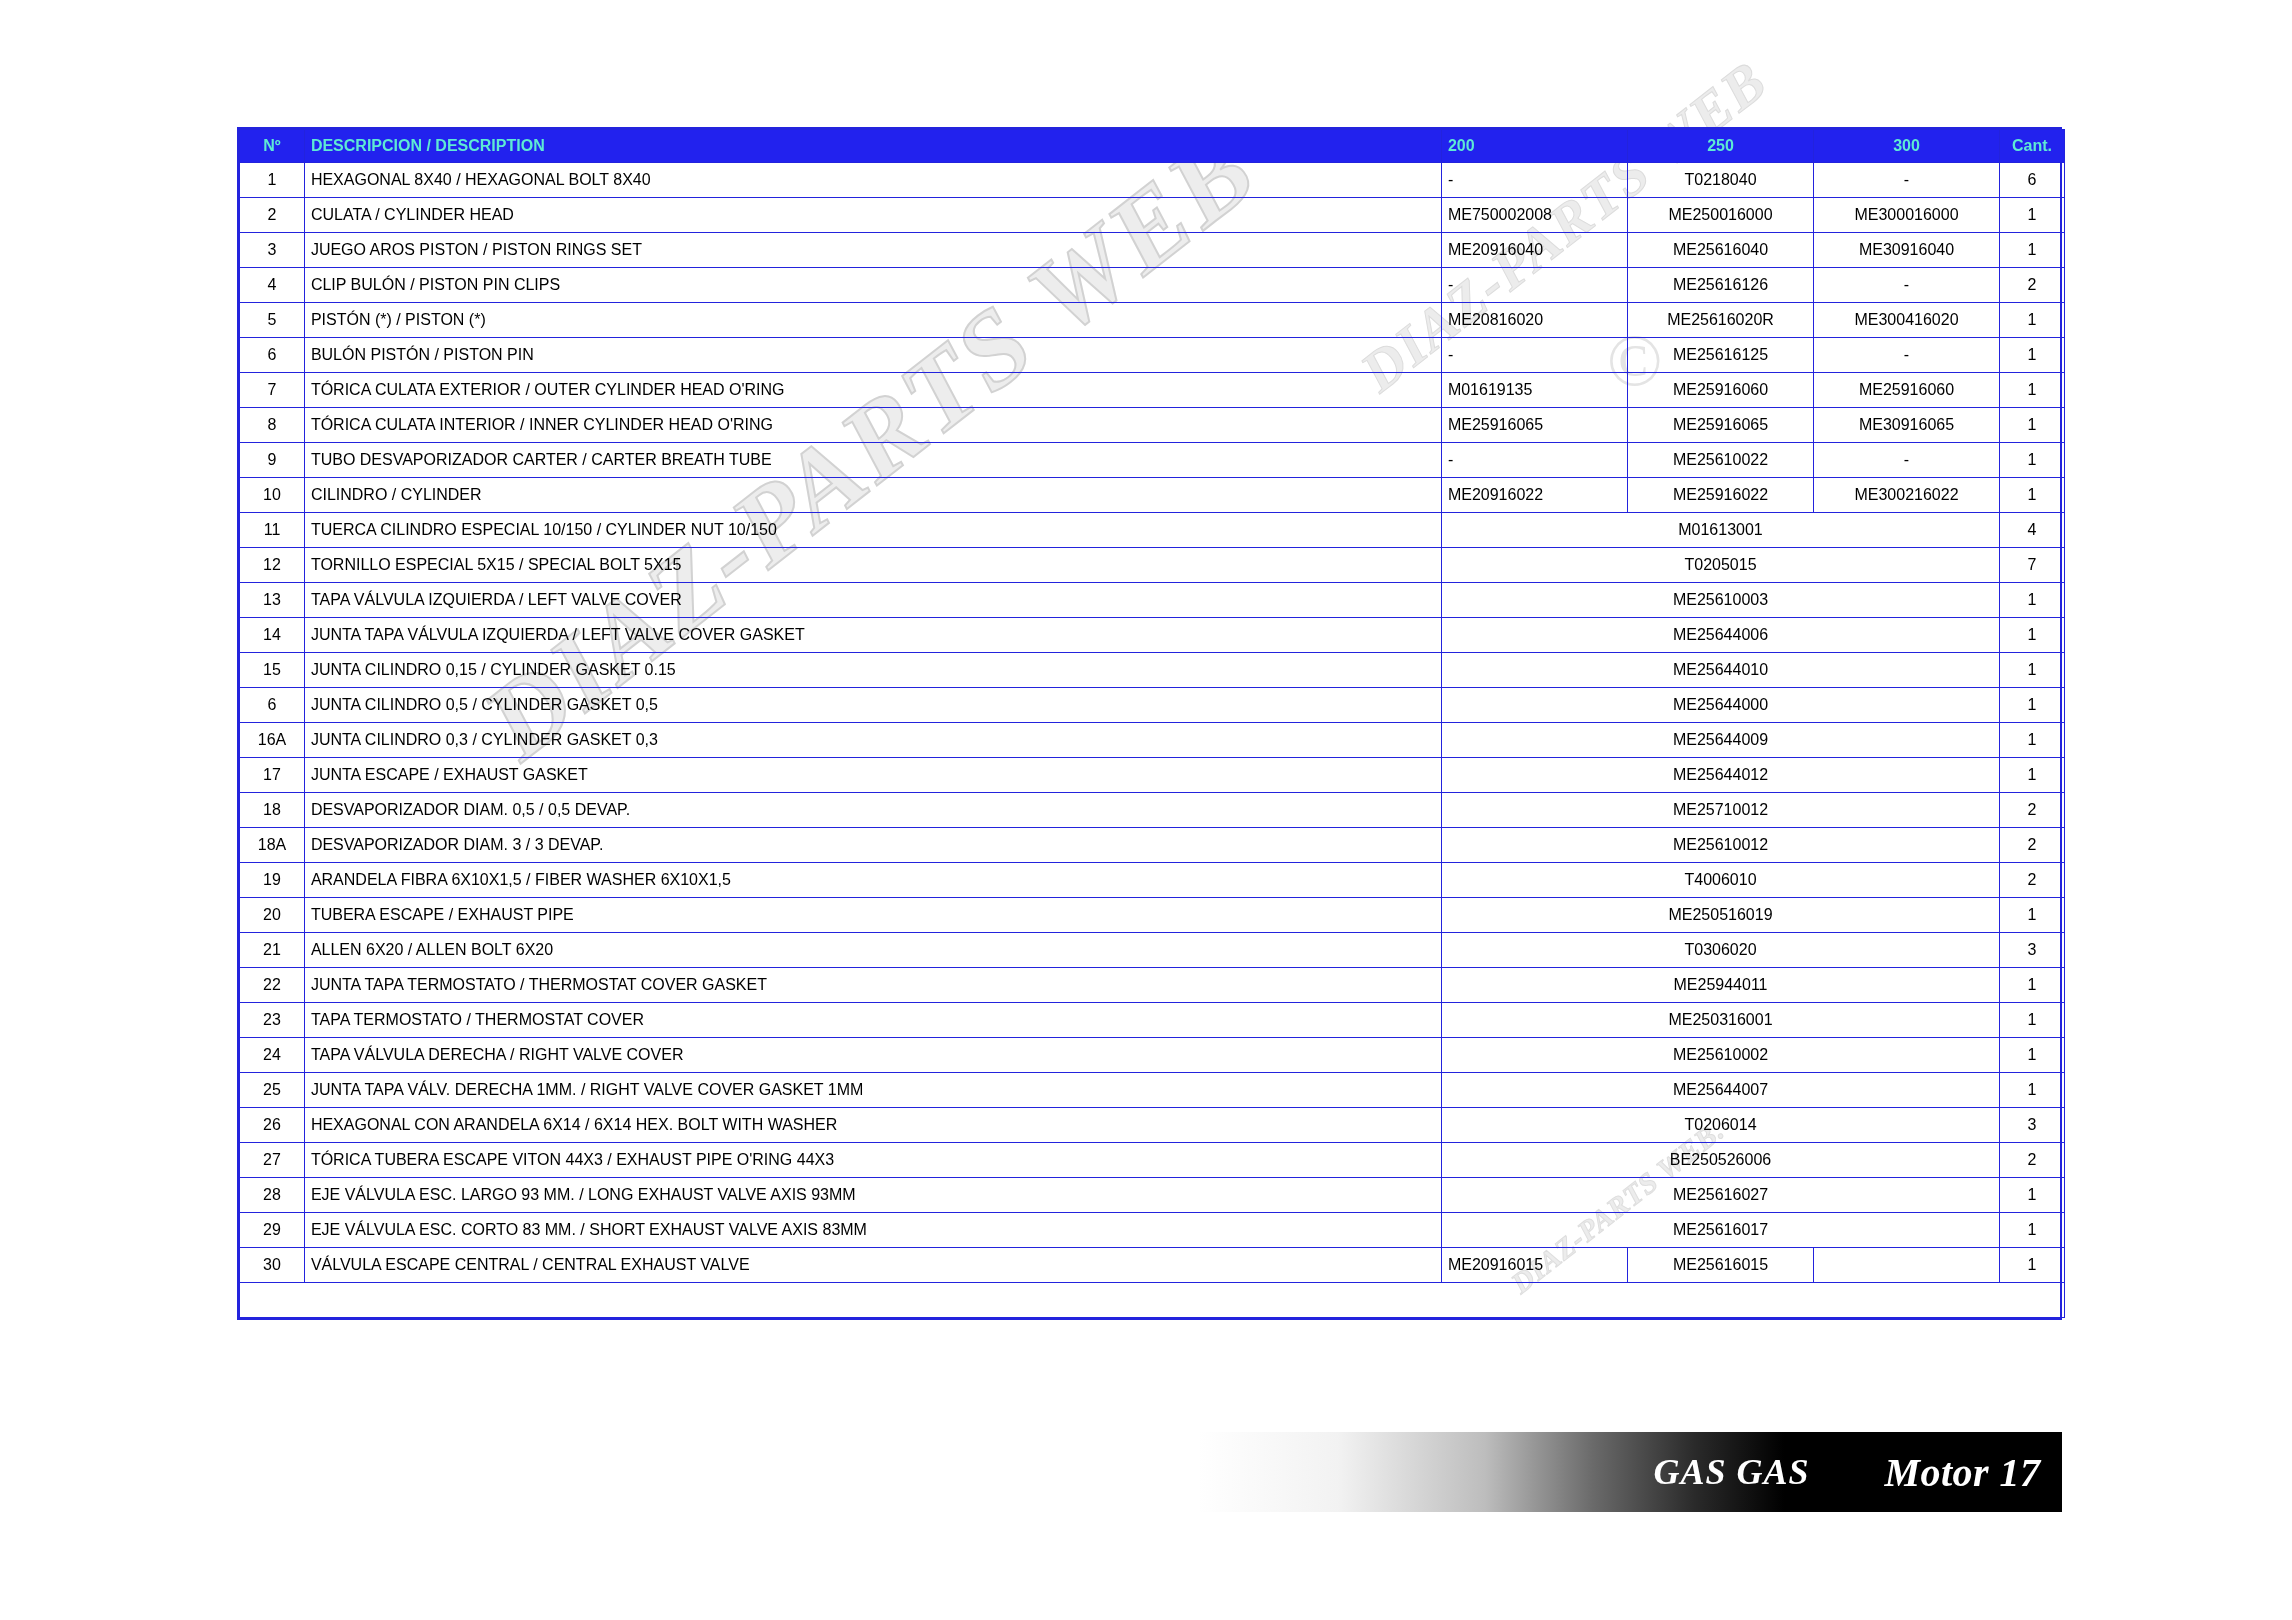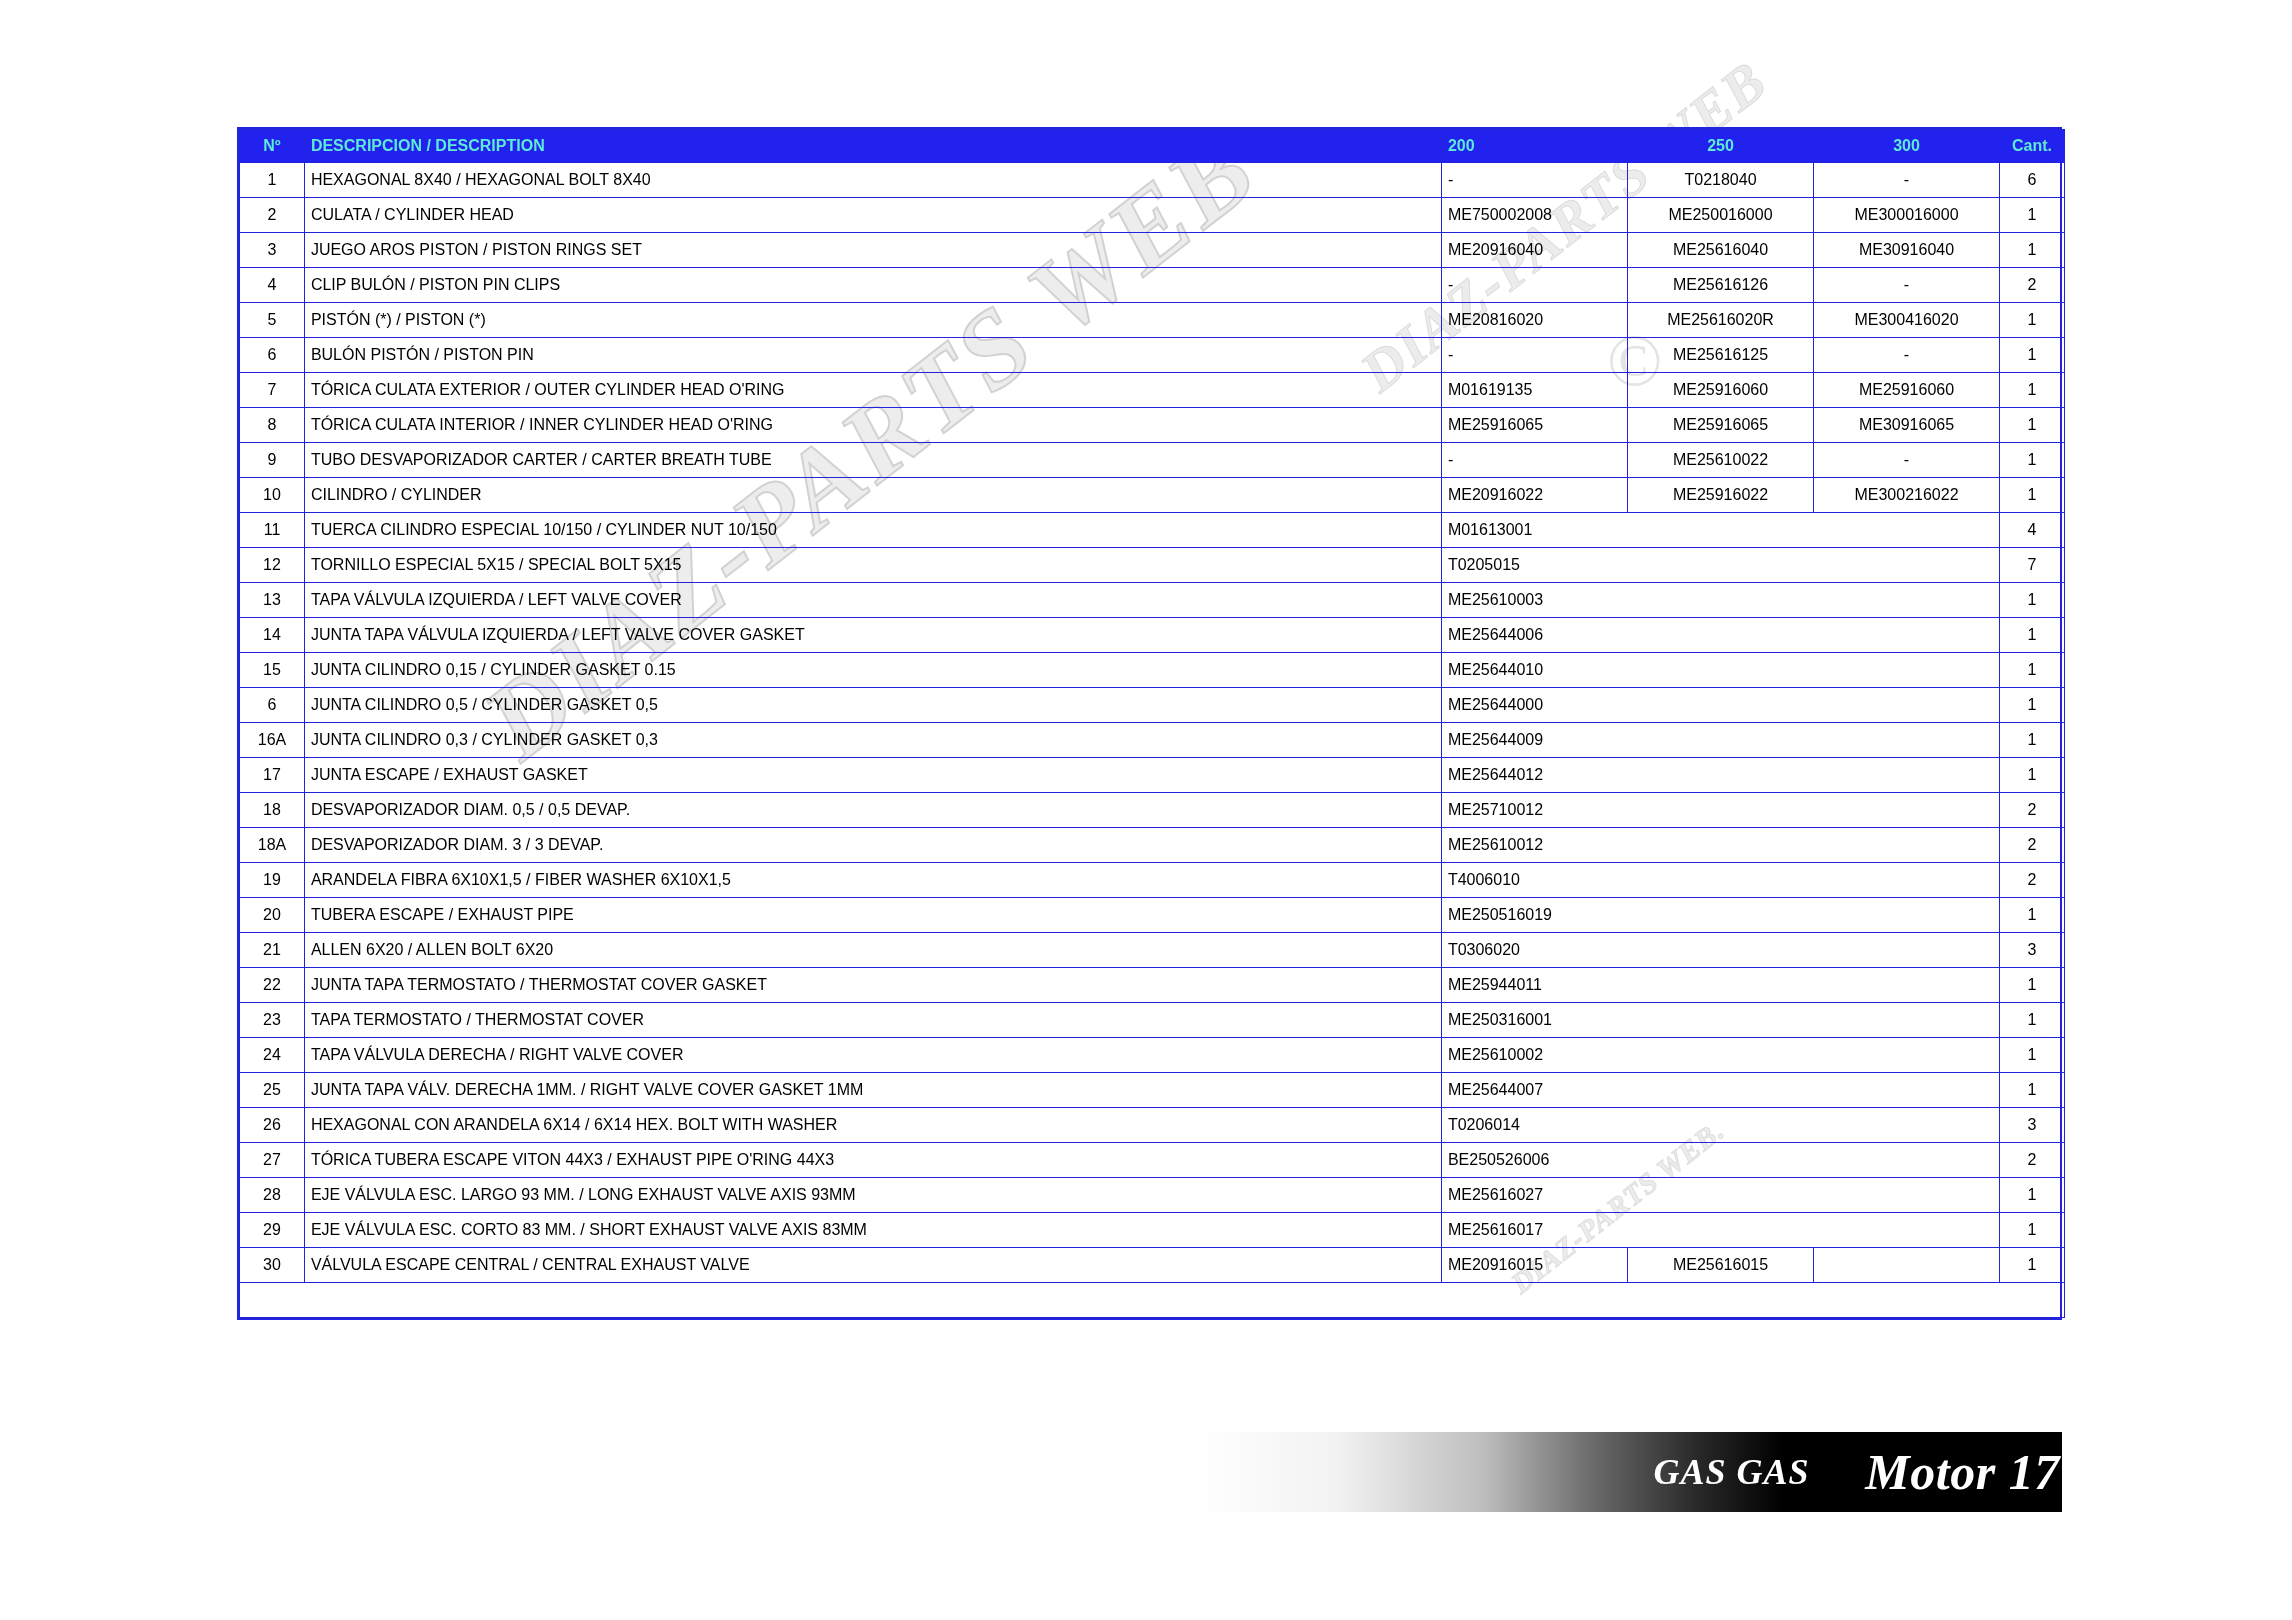--- a/index.html
+++ b/index.html
@@ -101,21 +101,21 @@
     font-size: 16px;
     height: 33px;
   }
   .col-no     { width: 65px;  text-align: center; }
   .col-desc   { width: 1137px; text-align: left; padding-left: 13.7px; }
   .col-200    { width: 186px; text-align: left; }
   .col-250    { width: 186px; text-align: center; }
   .col-300    { width: 186px; text-align: center; }
   .col-cant   { width: 65px;  text-align: center; }
   thead .col-desc { padding-left: 13.7px; }
-  .merged { text-align: left; }
+  .merged { text-align: center; }
   .spacer-row td {
     border: none;
     height: 33px;
   }
 
   
   .footer {
     position: absolute;
     left: 1198px;
     top: 1432px;
@@ -147,21 +147,21 @@
     background: #000000;
     display: flex;
     align-items: center;
     justify-content: center;
     box-sizing: border-box;
   }
   .footer-title {
     font-family: "Liberation Serif", serif;
     font-style: italic;
     font-weight: bold;
-    font-size: 50px;
+    font-size: 40px;
     color: #ffffff;
     letter-spacing: 0.5px;
     margin-left: 28px;
   }
 </style>
 </head>
 <body>
 
 <div class="watermark wm-big">DIAZ-PARTS WEB</div>
 <div class="watermark wm-mid">DIAZ-PARTS WEB</div>

